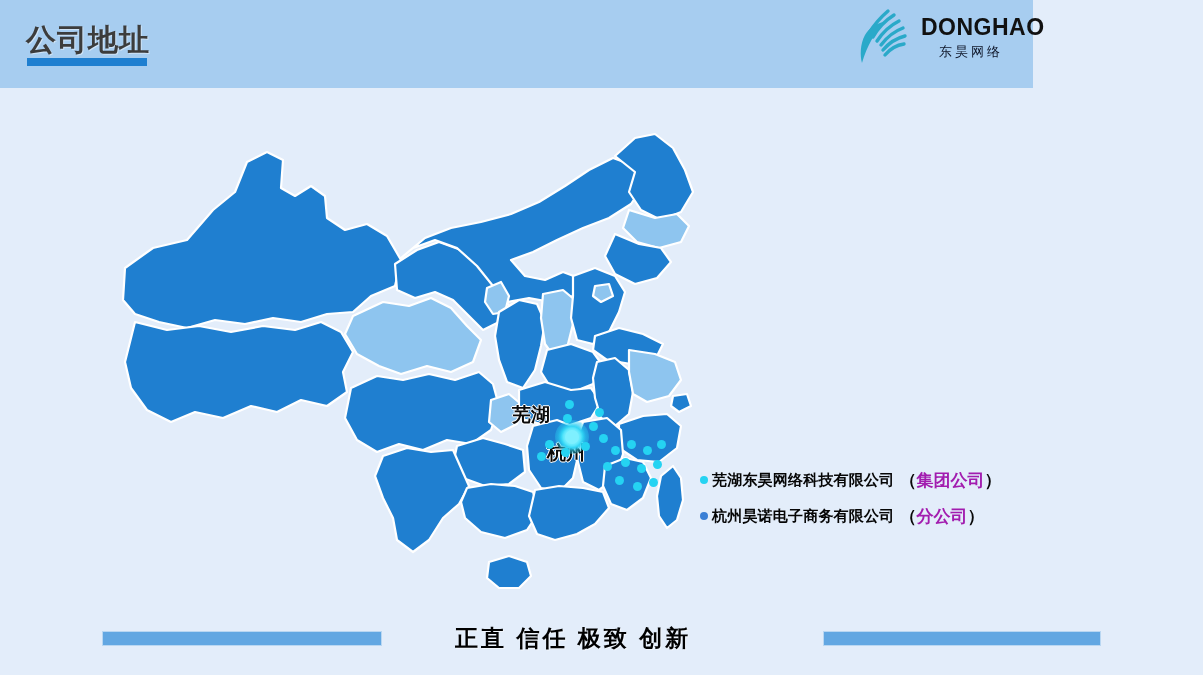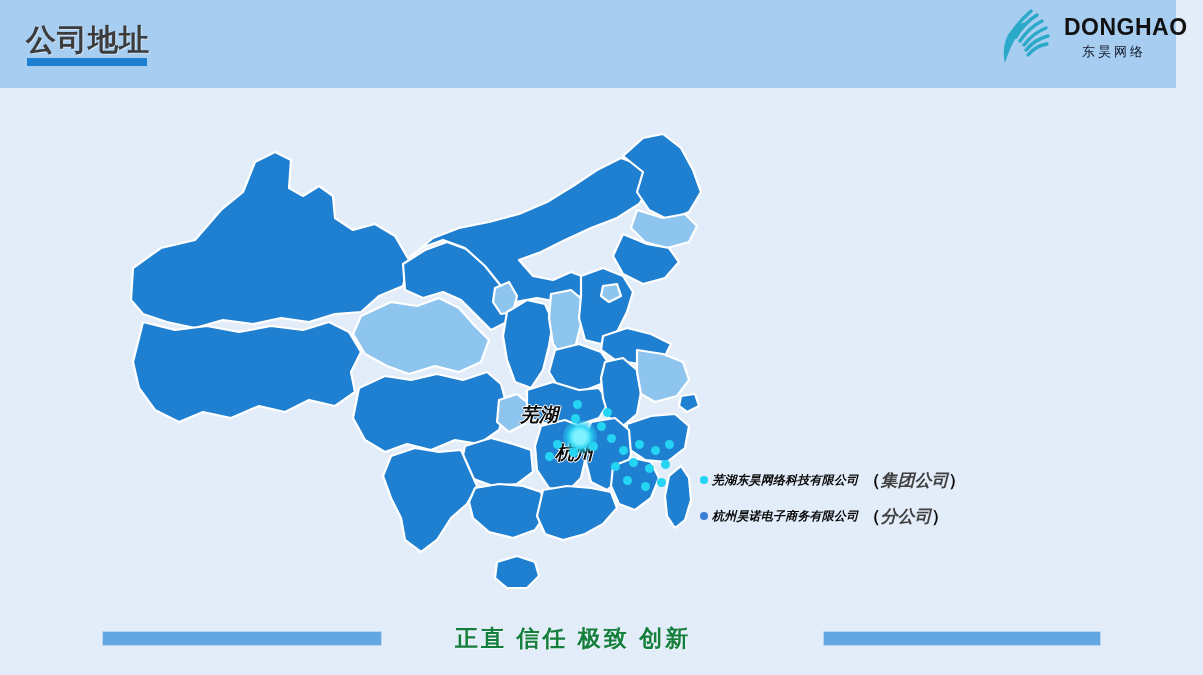--- a/index.html
+++ b/index.html
@@ -12,21 +12,21 @@
     overflow: hidden;
     background: #e3edfa;
     font-family: "Liberation Sans", "DejaVu Sans", sans-serif;
     position: relative;
   }
 
   
   #header {
     position: absolute;
     left: 0; top: 0;
-    width: 1176px;
+    width: 1033px;
     height: 88px;
     background: #a7cdf0;
   }
   #page-title {
     position: absolute;
     left: 26px;
     top: 20px;
     font-size: 30px;
     font-weight: bold;
     color: #3c3c3c;
@@ -75,25 +75,24 @@
     font-size: 13px;
     color: #0f172a;
     letter-spacing: 3px;
     margin-top: 6px;
     line-height: 1;
   }
 
   
   #map-wrap {
     position: absolute;
-    left: 103px;
+    left: 95px;
     top: 100px;
     width: 620px;
     height: 510px;
-    font-style: italic;
   }
   #china-map { display: block; }
 
   .map-label {
     position: absolute;
     font-size: 19px;
     font-weight: bold;
     color: #0a0a0a;
     text-shadow:
        1px 0 0 #ffffff, -1px 0 0 #ffffff,
@@ -146,46 +145,44 @@
     white-space: nowrap;
   }
   .legend-bullet {
     width: 8px;
     height: 8px;
     border-radius: 50%;
     margin-right: 4px;
     flex: 0 0 auto;
   }
   .legend-main {
-    font-size: 12px;
+    font-size: 15px;
     font-weight: bold;
     color: #060606;
     letter-spacing: 0.2px;
-    font-style: italic;
   }
   .legend-paren {
     font-size: 17px;
     font-weight: bold;
     color: #080808;
     margin-left: 5px;
   }
   .legend-red {
-    color: #404040;
-    font-style: italic;
+    color: #a21caf;
   }
   .legend-tight { margin-left: 0; }
 
   
   #footer-slogan {
     position: absolute;
     left: 455px;
     top: 623px;
     font-size: 23px;
     font-weight: bold;
-    color: #15803d;
+    color: #000000;
     letter-spacing: 3px;
     white-space: nowrap;
     text-shadow: 1px 1px 0 rgba(255,255,255,0.5);
   }
   .footer-bar {
     position: absolute;
     top: 631px;
     height: 13px;
     background: #62a7e2;
     border: 1px solid #b9d7f2;

